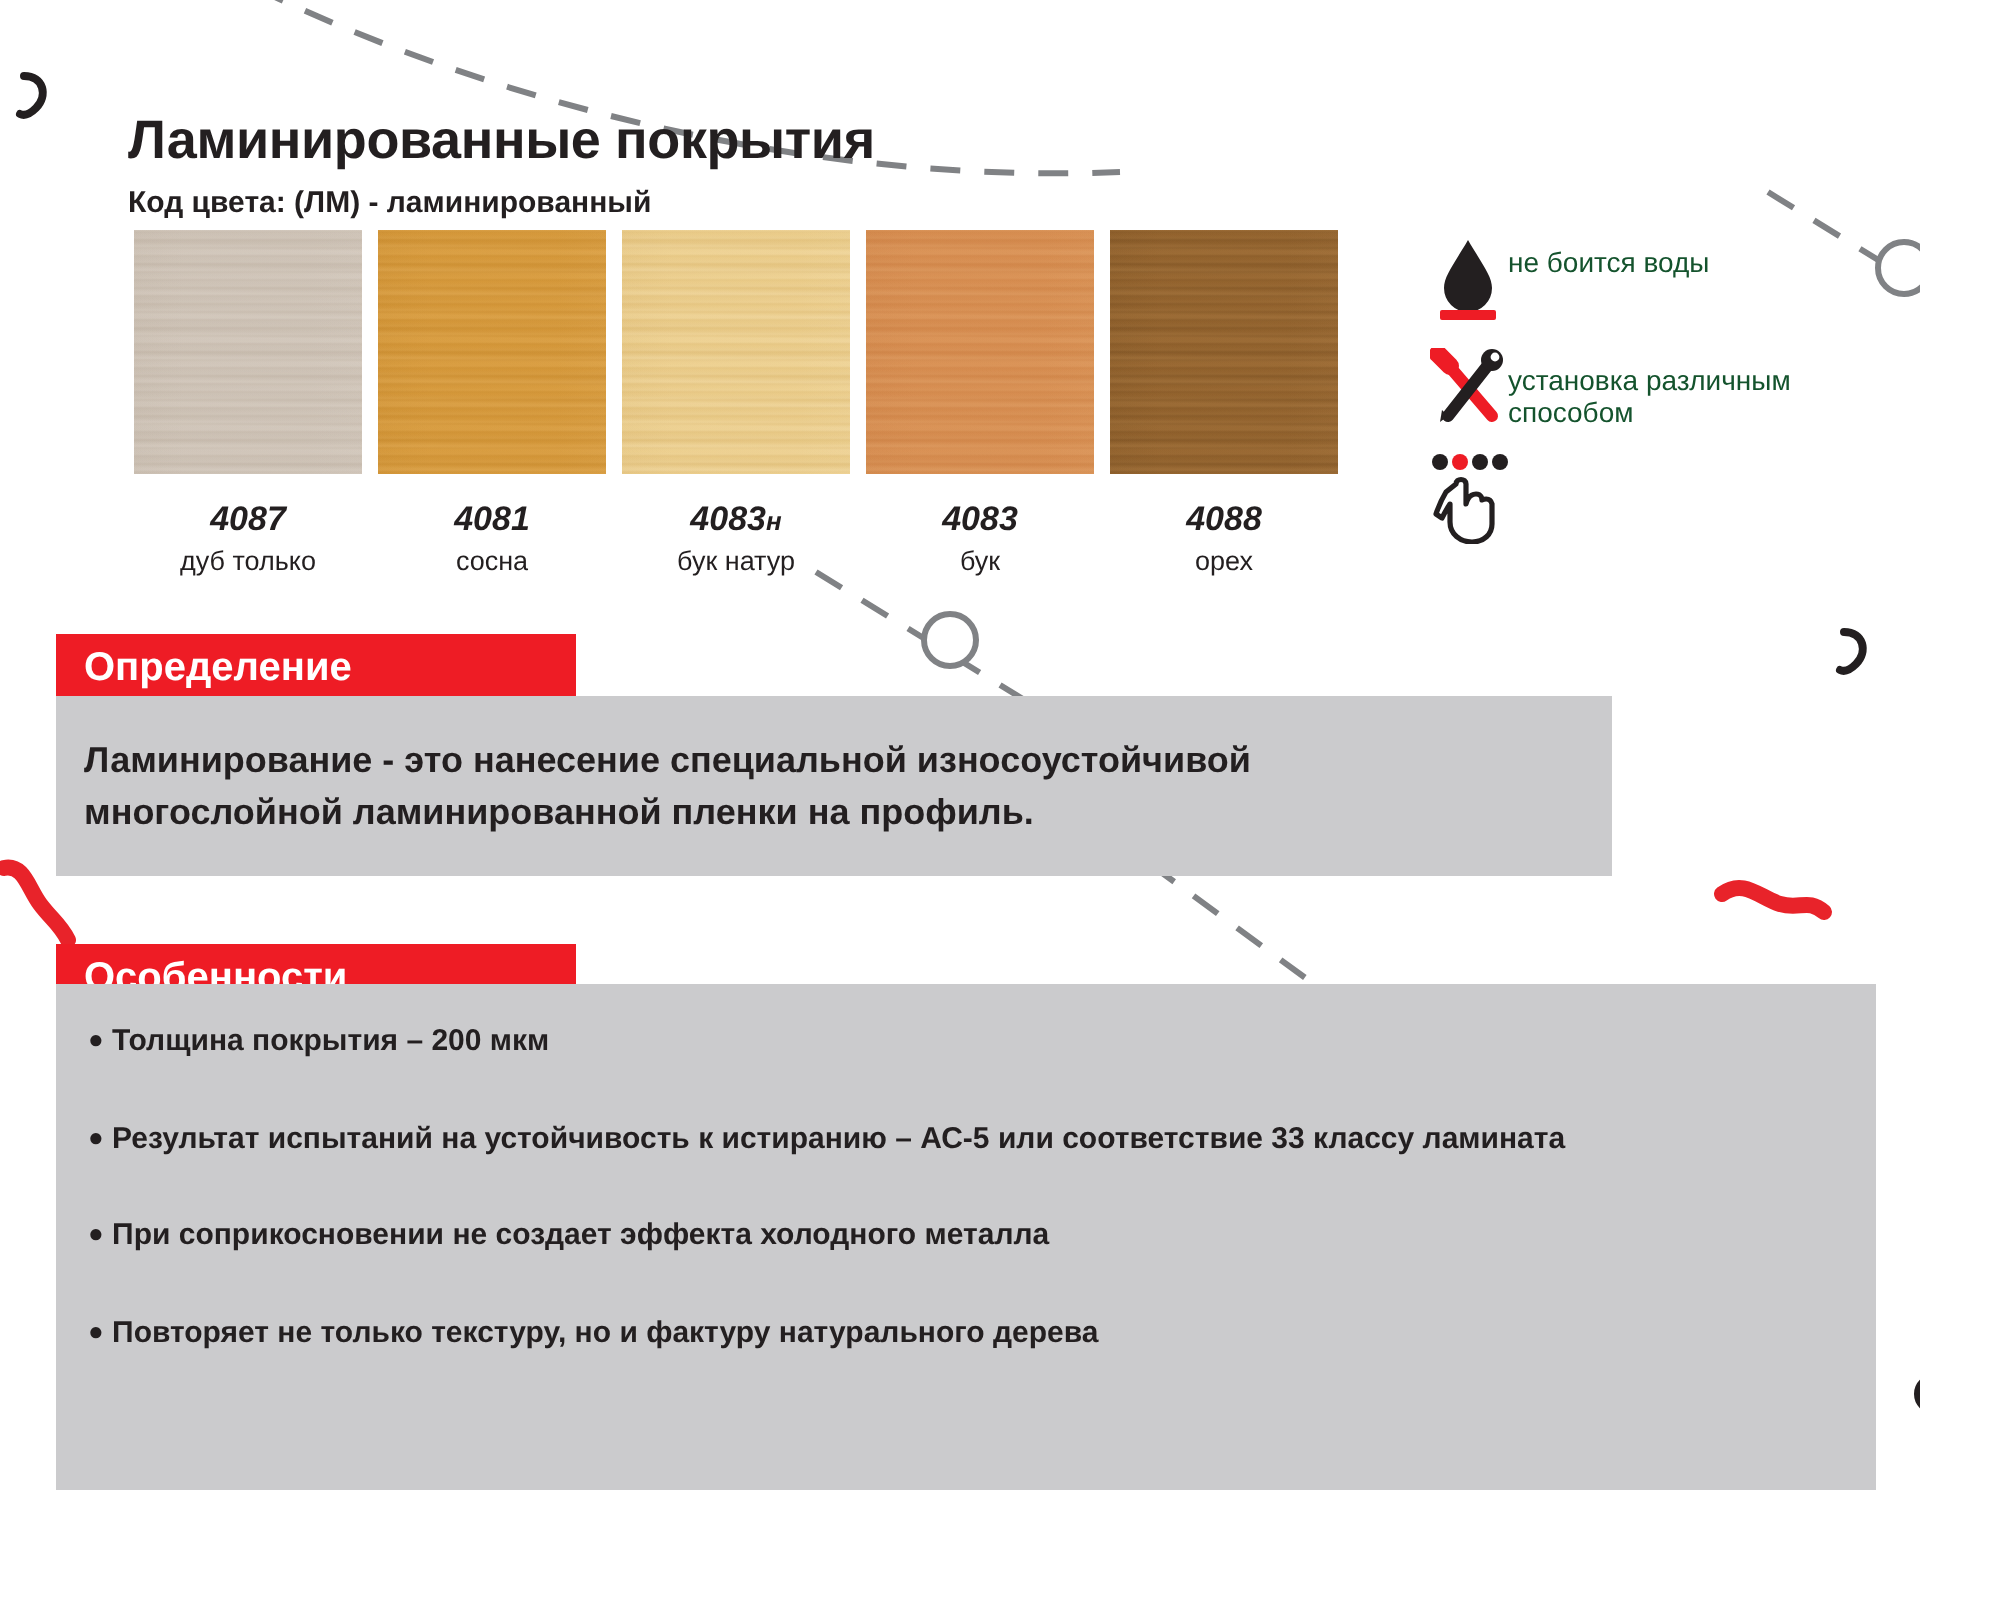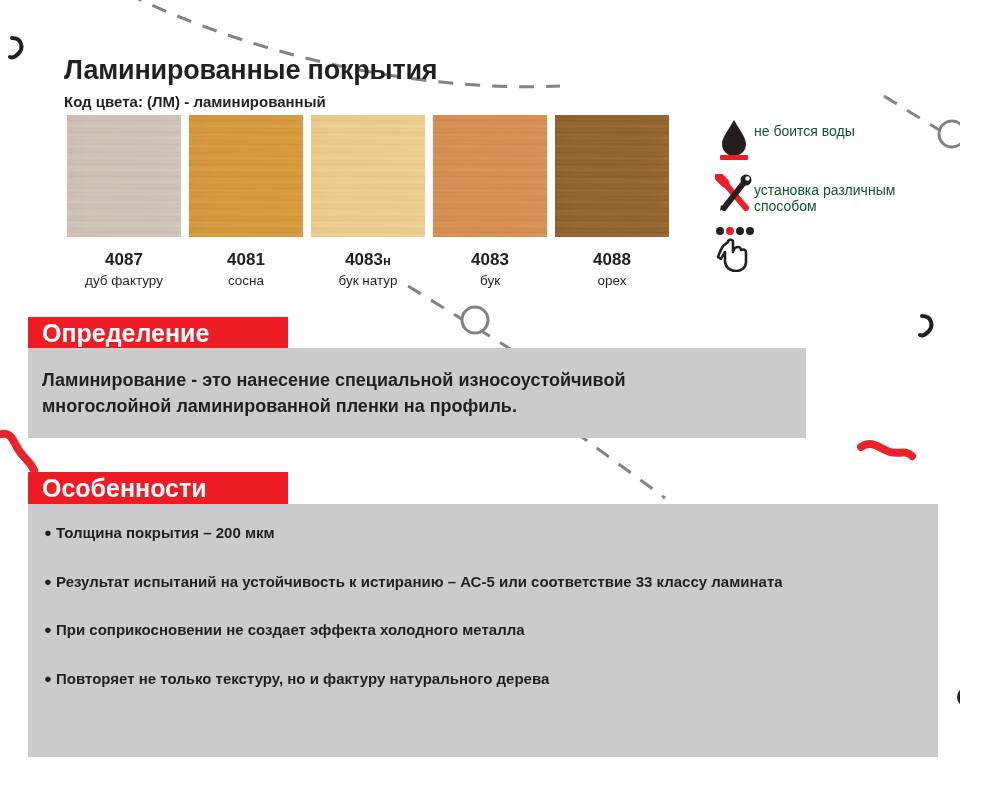--- a/index.html
+++ b/index.html
@@ -72,20 +72,21 @@
   .grain {
     position: absolute;
     inset: 0;
   }
   .swatch-code {
     margin-top: 14px;
     font-size: 17px;
     font-weight: bold;
     color: #231f20;
     line-height: 1.1;
+    font-style: italic;
   }
   .swatch-code .suffix {
     font-size: 13px;
     font-weight: bold;
   }
   .swatch-name {
     margin-top: 3px;
     font-size: 13.5px;
     font-weight: normal;
     color: #231f20;
@@ -126,21 +127,21 @@
     position: absolute;
     height: 33px;
     background: #ee1c25;
     display: flex;
     align-items: center;
     padding-left: 14px;
     box-sizing: border-box;
   }
   .section-header span {
     color: #ffffff;
-    font-size: 25px;
+    font-size: 20px;
     font-weight: bold;
     line-height: 1;
   }
   .section-body {
     position: absolute;
     background: #cbcbcd;
     box-sizing: border-box;
   }
 
   #definition-header { left: 28px; top: 317px; width: 260px; }
@@ -151,21 +152,21 @@
   .def-text {
     font-size: 18px;
     font-weight: bold;
     line-height: 1.45;
     color: #231f20;
     margin: 0;
   }
 
   #features-header { left: 28px; top: 472px; width: 260px; }
   #features-body {
-    left: 28px; top: 504px; width: 910px; height: 253px;
+    left: 28px; top: 492px; width: 910px; height: 253px;
     padding: 18px 16px 0 16px;
   }
   .bullet-line {
     font-size: 15px;
     font-weight: bold;
     color: #231f20;
     line-height: 1.5;
     margin: 0 0 26px 0;
   }
   .bullet-line:last-child { margin-bottom: 0; }
@@ -207,21 +208,21 @@
 
   <div class="swatch-row">
 
     <div class="swatch-cell">
       <div class="swatch-chip">
         <div class="grain" id="grain0" style="background: repeating-linear-gradient(0deg, rgba(182, 168, 152, 0) 0px, rgba(182, 168, 152, 0.18) 1px, rgba(222, 213, 203, 0.2) 2px, rgba(182, 168, 152, 0) 4px), repeating-linear-gradient(1deg, rgba(222, 213, 203, 0) 0px, rgba(222, 213, 203, 0.227) 3px, rgba(182, 168, 152, 0.133) 6px, rgba(222, 213, 203, 0) 11px), repeating-linear-gradient(-1deg, rgba(182, 168, 152, 0) 0px, rgba(182, 168, 152, 0.15) 5px, rgba(182, 168, 152, 0) 14px), linear-gradient(90deg, rgba(182, 168, 152, 0.133), rgba(207, 196, 184, 0) 22%, rgba(207, 196, 184, 0) 78%, rgba(222, 213, 203, 0.12)) rgb(207, 196, 184);"></div>
       </div>
       <div class="swatch-code">
         <span>4087</span><span class="suffix"></span>
       </div>
-      <div class="swatch-name">дуб фактуру</div>
+      <div class="swatch-name">дуб только</div>
     </div>
 
     <div class="swatch-cell">
       <div class="swatch-chip">
         <div class="grain" id="grain1" style="background: repeating-linear-gradient(0deg, rgba(189, 129, 40, 0) 0px, rgba(189, 129, 40, 0.18) 1px, rgba(230, 179, 98, 0.2) 2px, rgba(189, 129, 40, 0) 4px), repeating-linear-gradient(1deg, rgba(230, 179, 98, 0) 0px, rgba(230, 179, 98, 0.227) 3px, rgba(189, 129, 40, 0.133) 6px, rgba(230, 179, 98, 0) 11px), repeating-linear-gradient(-1deg, rgba(189, 129, 40, 0) 0px, rgba(189, 129, 40, 0.15) 5px, rgba(189, 129, 40, 0) 14px), linear-gradient(90deg, rgba(189, 129, 40, 0.133), rgba(215, 154, 60, 0) 22%, rgba(215, 154, 60, 0) 78%, rgba(230, 179, 98, 0.12)) rgb(215, 154, 60);"></div>
       </div>
       <div class="swatch-code">
         <span>4081</span><span class="suffix"></span>
       </div>
       <div class="swatch-name">сосна</div>

